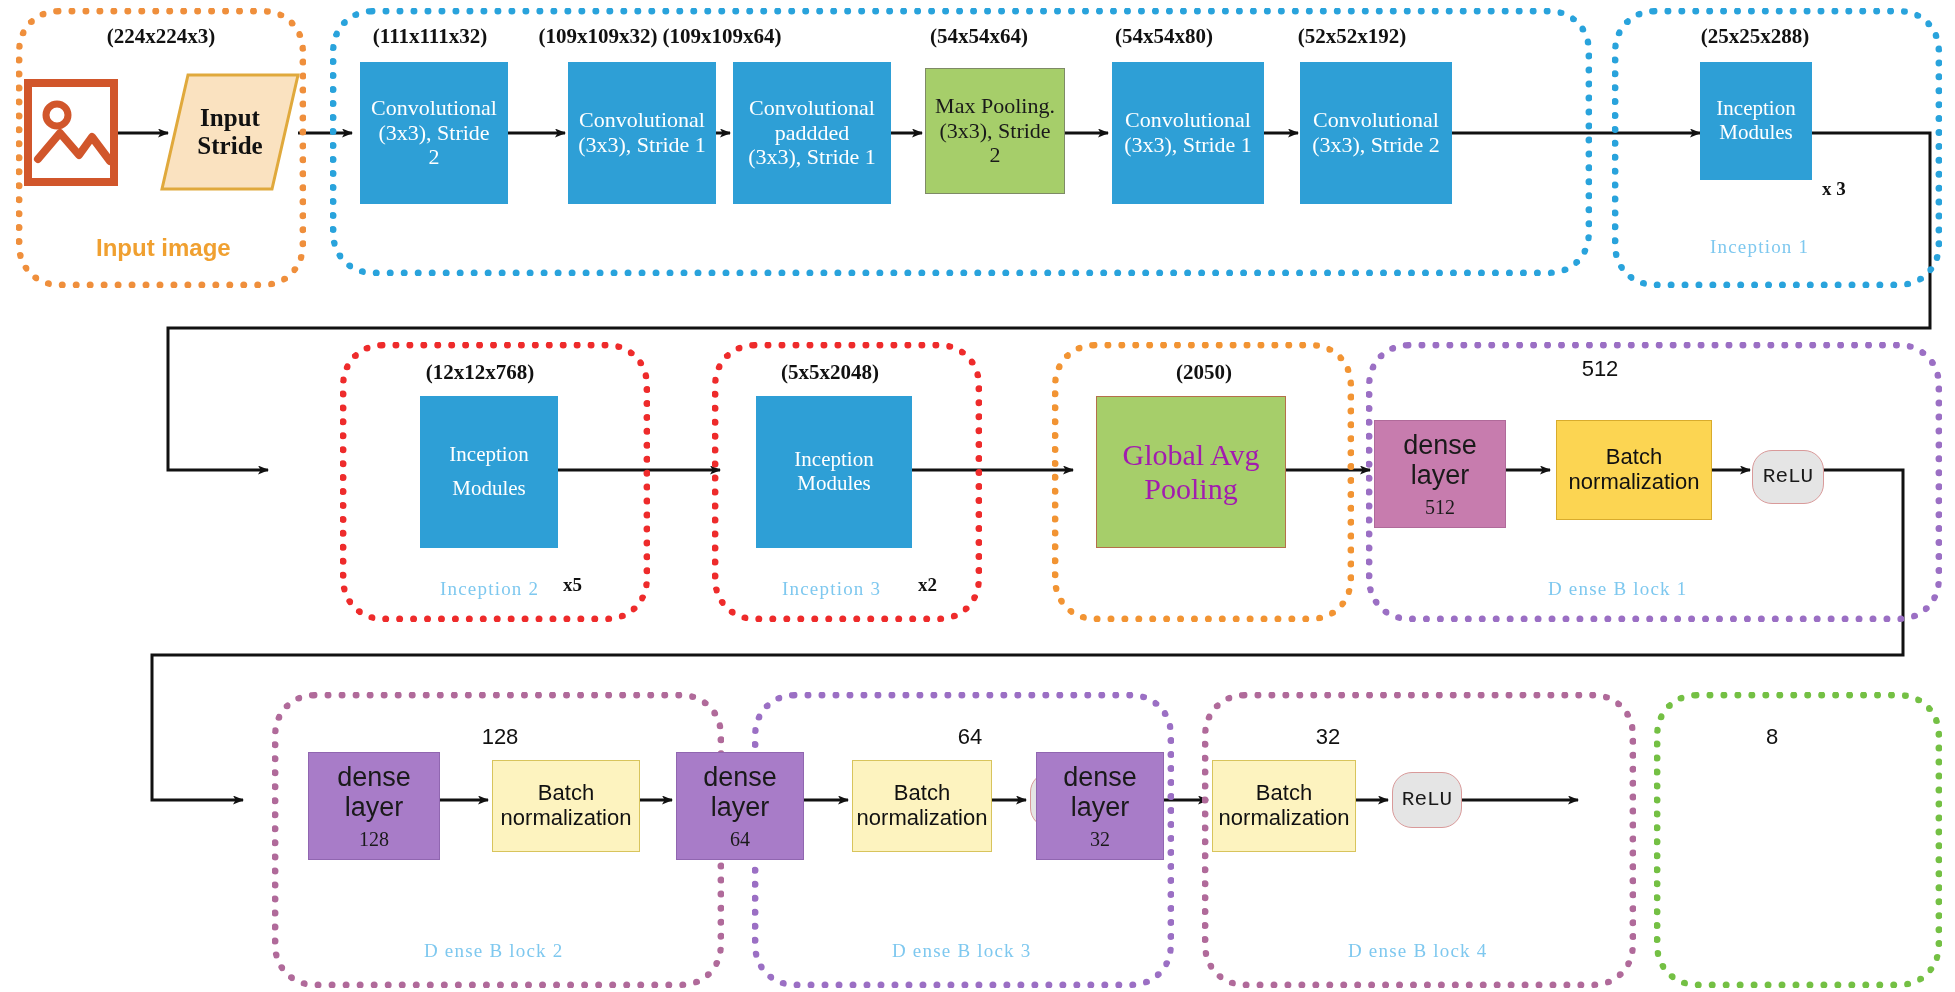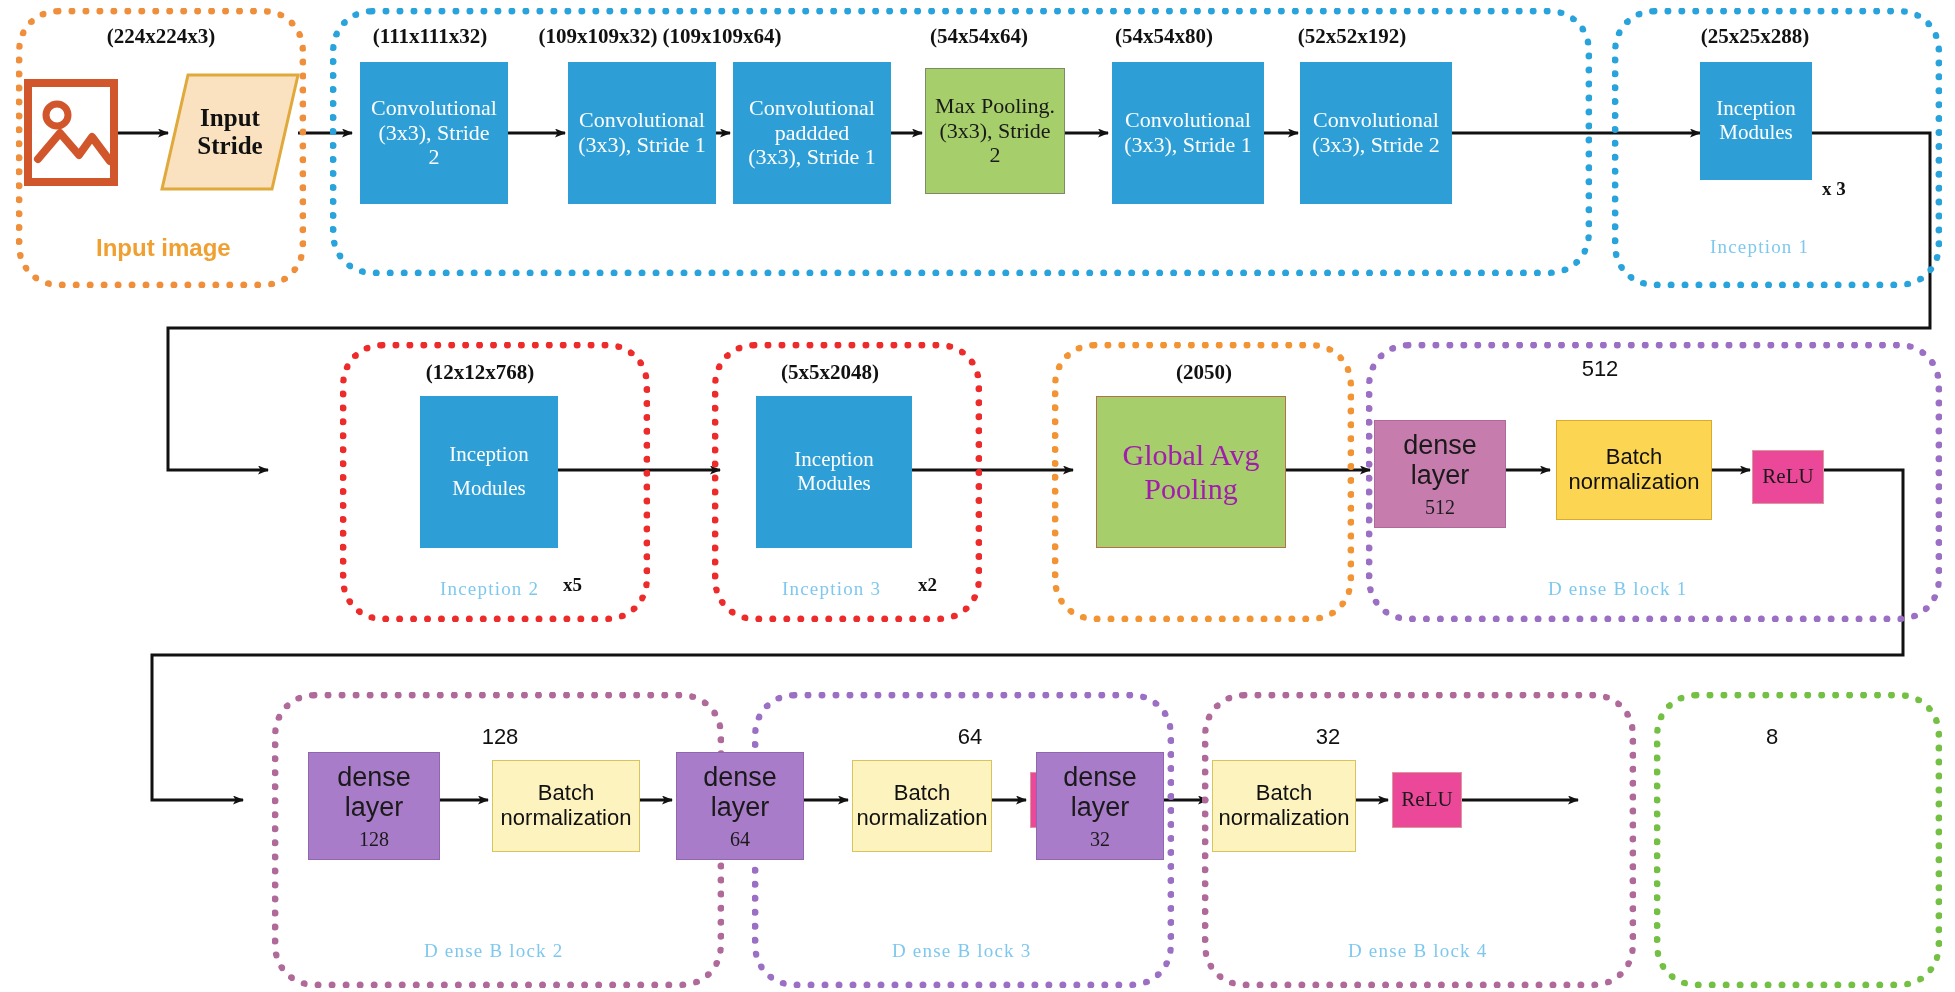--- a/index.html
+++ b/index.html
@@ -31,22 +31,22 @@
   .dense1{background:#c77cae;color:#1a1a1a;font-family:"Liberation Sans",sans-serif;
         font-size:27px;border:1px solid #b06a9a;}
   .dense{background:#a87cc8;color:#1a1a1a;font-family:"Liberation Sans",sans-serif;
         font-size:27px;border:1px solid #9066b0;}
   .dense-sub{font-family:"Liberation Serif",serif;font-size:20px;display:block;
         margin-top:6px;}
   .bn1{background:#fcd552;color:#111;font-family:"Liberation Sans",sans-serif;
         font-size:22px;border:1.5px solid #d8ab2c;}
   .bn{background:#fdf3bf;color:#111;font-family:"Liberation Sans",sans-serif;
         font-size:22px;border:1.5px solid #d8c45c;}
-  .relu{background:#ec4899;color:#1a1a1a;font-family:Liberation Serif, serif;
-        font-size:21px;border:1.5px solid #d99a9a;border-radius:0;}
+  .relu{background:#e5e5e5;color:#1a1a1a;font-family:Liberation Mono, monospace;
+        font-size:21px;border:1.5px solid #d99a9a;border-radius:20px;}
   .softmax{background:#ffffff;color:#000;font-family:"Liberation Serif",serif;
         font-size:27px;font-weight:bold;border:2px solid #333;}
   .inputimg{color:#111;font-family:"Liberation Serif",serif;font-size:25px;
         font-weight:bold;}
 
   
   .cap{position:absolute;font-family:"Liberation Serif",serif;font-size:21px;
        font-weight:bold;color:#111;white-space:nowrap;text-align:center;}
   .capn{position:absolute;font-family:"Liberation Sans",sans-serif;font-size:22px;
        color:#111;white-space:nowrap;text-align:center;}

